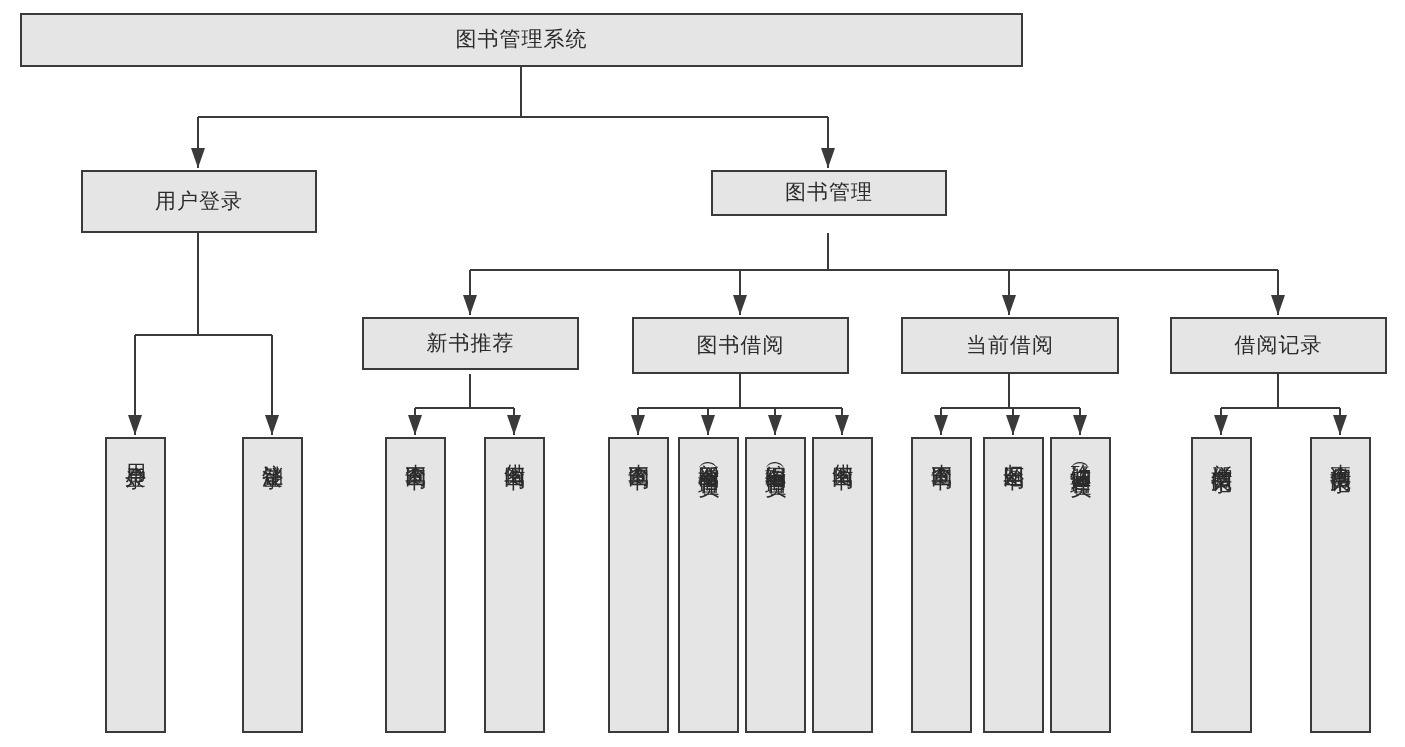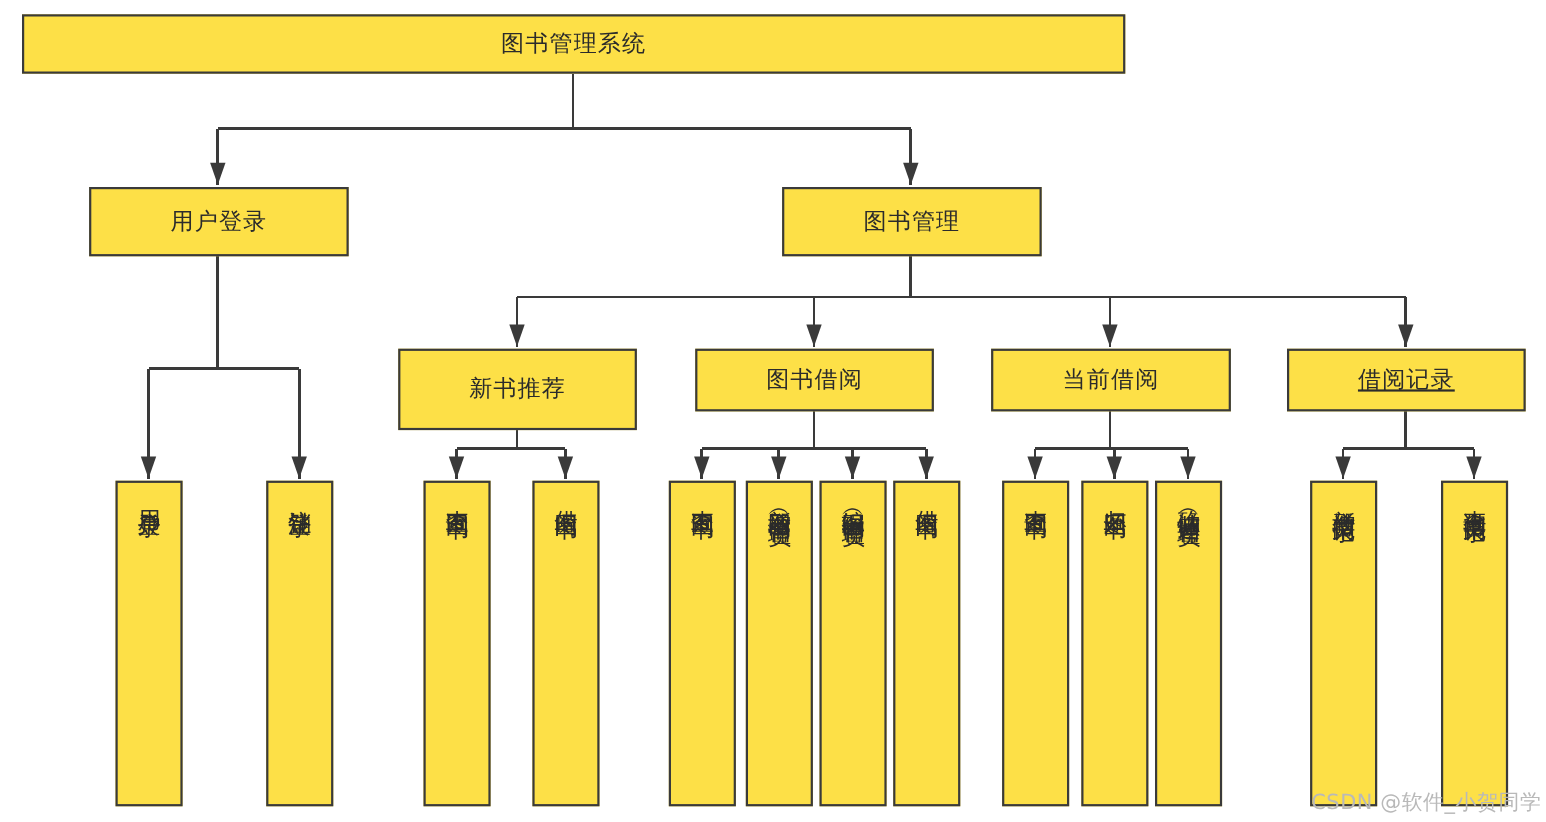--- a/index.html
+++ b/index.html
@@ -23,21 +23,21 @@
     position: absolute;
     left: 0;
     top: 0;
     width: 1405px;
     height: 747px;
     pointer-events: none;
   }
   .node {
     position: absolute;
     box-sizing: border-box;
-    background: #fde047;
+    background: #e5e5e5;
     border: 2px solid #0369a1;
     display: flex;
     align-items: center;
     justify-content: center;
     color: #2b2b2b;
   }
   .node.horizontal .node-label {
     writing-mode: horizontal-tb;
     font-size: 21px;
     line-height: 1.2;
@@ -124,34 +124,34 @@
       <line x1="1340" y1="408" x2="1340" y2="435" stroke="#3a3a3a" stroke-width="2.4" shape-rendering="crispEdges"></line>
       <polygon points="1333,415 1347,415 1340,435" fill="#3a3a3a"></polygon>
     </svg>
   <div id="node-layer">
       <div class="node horizontal" style="left: 20px; top: 13px; width: 1003px; height: 54px; border-color: rgb(58, 58, 58);">
         <span class="node-label" style="color: rgb(43, 43, 43);">图书管理系统</span>
       </div>
       <div class="node horizontal" style="left: 81px; top: 170px; width: 236px; height: 63px; border-color: rgb(58, 58, 58);">
         <span class="node-label" style="color: rgb(43, 43, 43);">用户登录</span>
       </div>
-      <div class="node horizontal" style="left: 711px; top: 170px; width: 236px; height: 63px; border-color: rgb(58, 58, 58);">
+      <div class="node horizontal" style="left: 711px; top: 170px; width: 236px; height: 46px; border-color: rgb(58, 58, 58);">
         <span class="node-label" style="color: rgb(43, 43, 43);">图书管理</span>
       </div>
-      <div class="node horizontal" style="left: 362px; top: 317px; width: 217px; height: 74px; border-color: rgb(58, 58, 58);">
+      <div class="node horizontal" style="left: 362px; top: 317px; width: 217px; height: 53px; border-color: rgb(58, 58, 58);">
         <span class="node-label" style="color: rgb(43, 43, 43);">新书推荐</span>
       </div>
       <div class="node horizontal" style="left: 632px; top: 317px; width: 217px; height: 57px; border-color: rgb(58, 58, 58);">
         <span class="node-label" style="color: rgb(43, 43, 43); text-align: right;">图书借阅</span>
       </div>
       <div class="node horizontal" style="left: 901px; top: 317px; width: 218px; height: 57px; border-color: rgb(58, 58, 58);">
         <span class="node-label" style="color: rgb(43, 43, 43);">当前借阅</span>
       </div>
       <div class="node horizontal" style="left: 1170px; top: 317px; width: 217px; height: 57px; border-color: rgb(58, 58, 58);">
-        <span class="node-label" style="color: rgb(43, 43, 43); text-decoration: underline;">借阅记录</span>
+        <span class="node-label" style="color: rgb(43, 43, 43);">借阅记录</span>
       </div>
       <div class="node vertical" style="left: 105px; top: 437px; width: 61px; height: 296px; border-color: rgb(58, 58, 58);">
         <span class="node-label" style="color: rgb(43, 43, 43);">用户登录</span>
       </div>
       <div class="node vertical" style="left: 242px; top: 437px; width: 61px; height: 296px; border-color: rgb(58, 58, 58);">
         <span class="node-label" style="color: rgb(43, 43, 43);">注销登录</span>
       </div>
       <div class="node vertical" style="left: 385px; top: 437px; width: 61px; height: 296px; border-color: rgb(58, 58, 58);">
         <span class="node-label" style="color: rgb(43, 43, 43);">查询图书</span>
       </div>
@@ -179,14 +179,13 @@
       <div class="node vertical" style="left: 1050px; top: 437px; width: 61px; height: 296px; border-color: rgb(58, 58, 58);">
         <span class="node-label" style="color: rgb(43, 43, 43);">确认归还（管理员）</span>
       </div>
       <div class="node vertical" style="left: 1191px; top: 437px; width: 61px; height: 296px; border-color: rgb(58, 58, 58);">
         <span class="node-label" style="color: rgb(43, 43, 43);">新增借阅记录</span>
       </div>
       <div class="node vertical" style="left: 1310px; top: 437px; width: 61px; height: 296px; border-color: rgb(58, 58, 58);">
         <span class="node-label" style="color: rgb(43, 43, 43);">查询借阅记录</span>
       </div>
     </div>
-  <div class="watermark" style="left: 1192px; top: 716px; color: rgb(185, 185, 185);">CSDN @软件_小贺同学</div>
 </div>
 
 </body></html>

